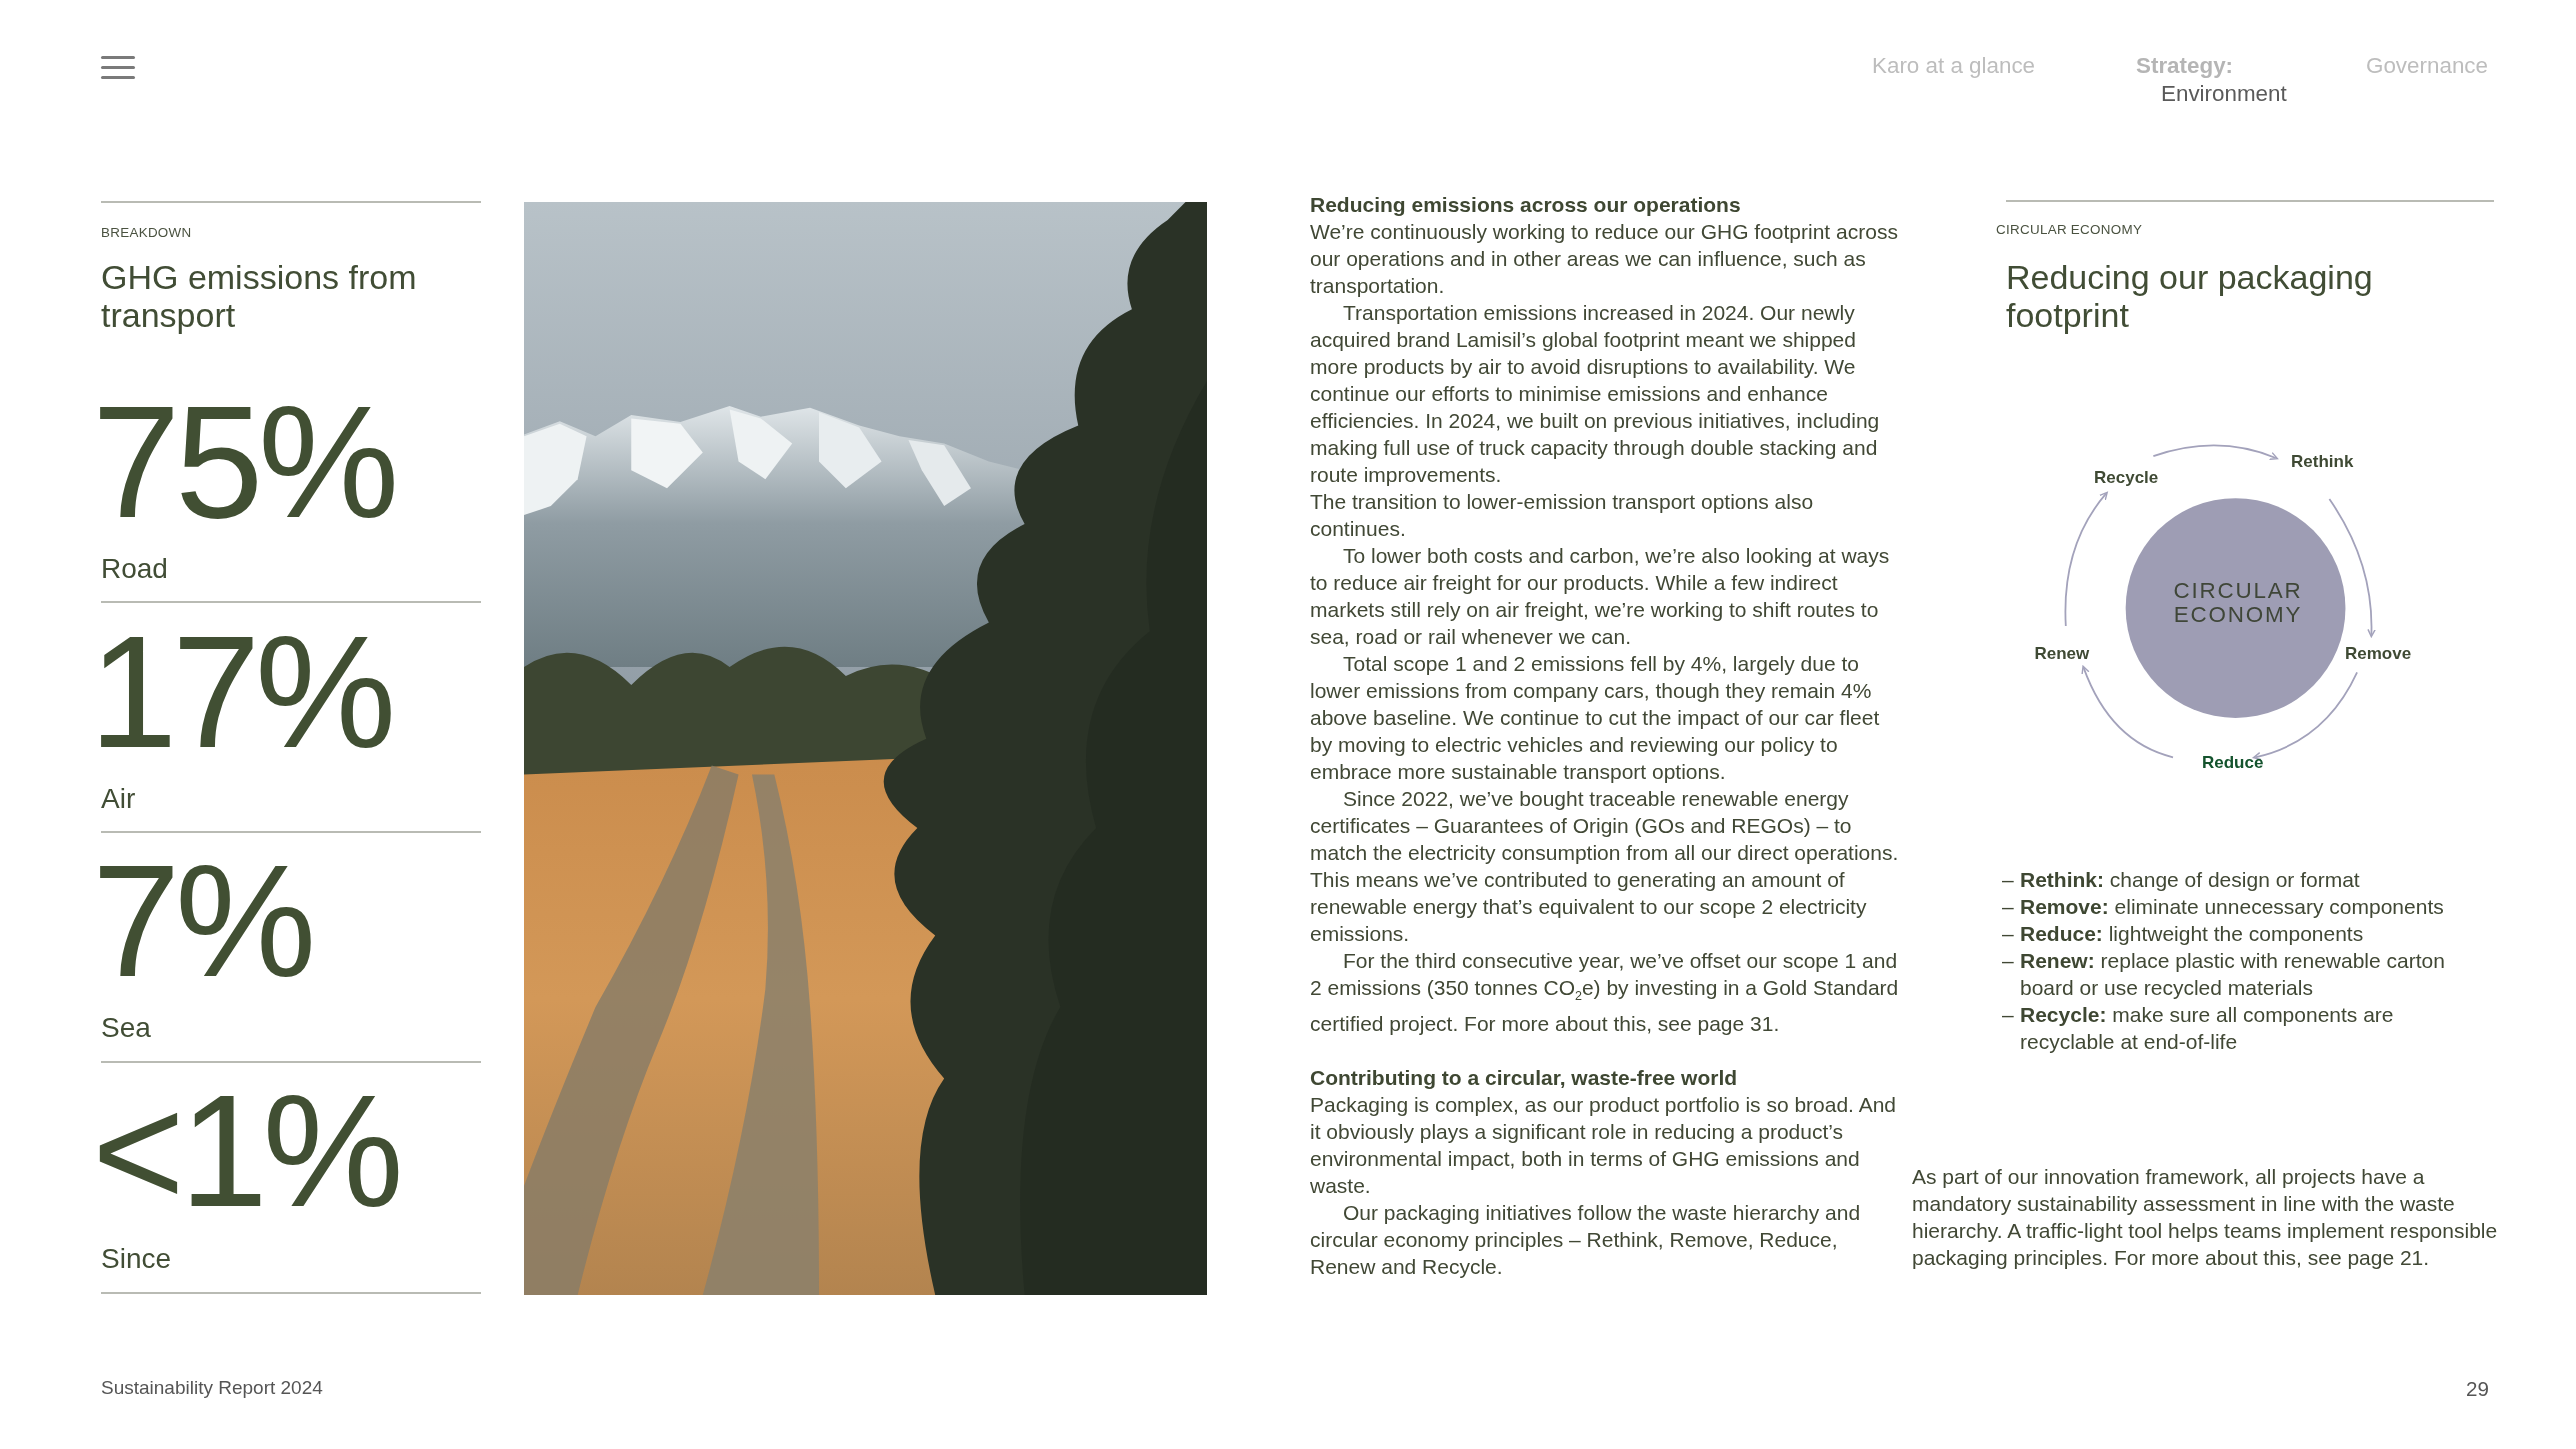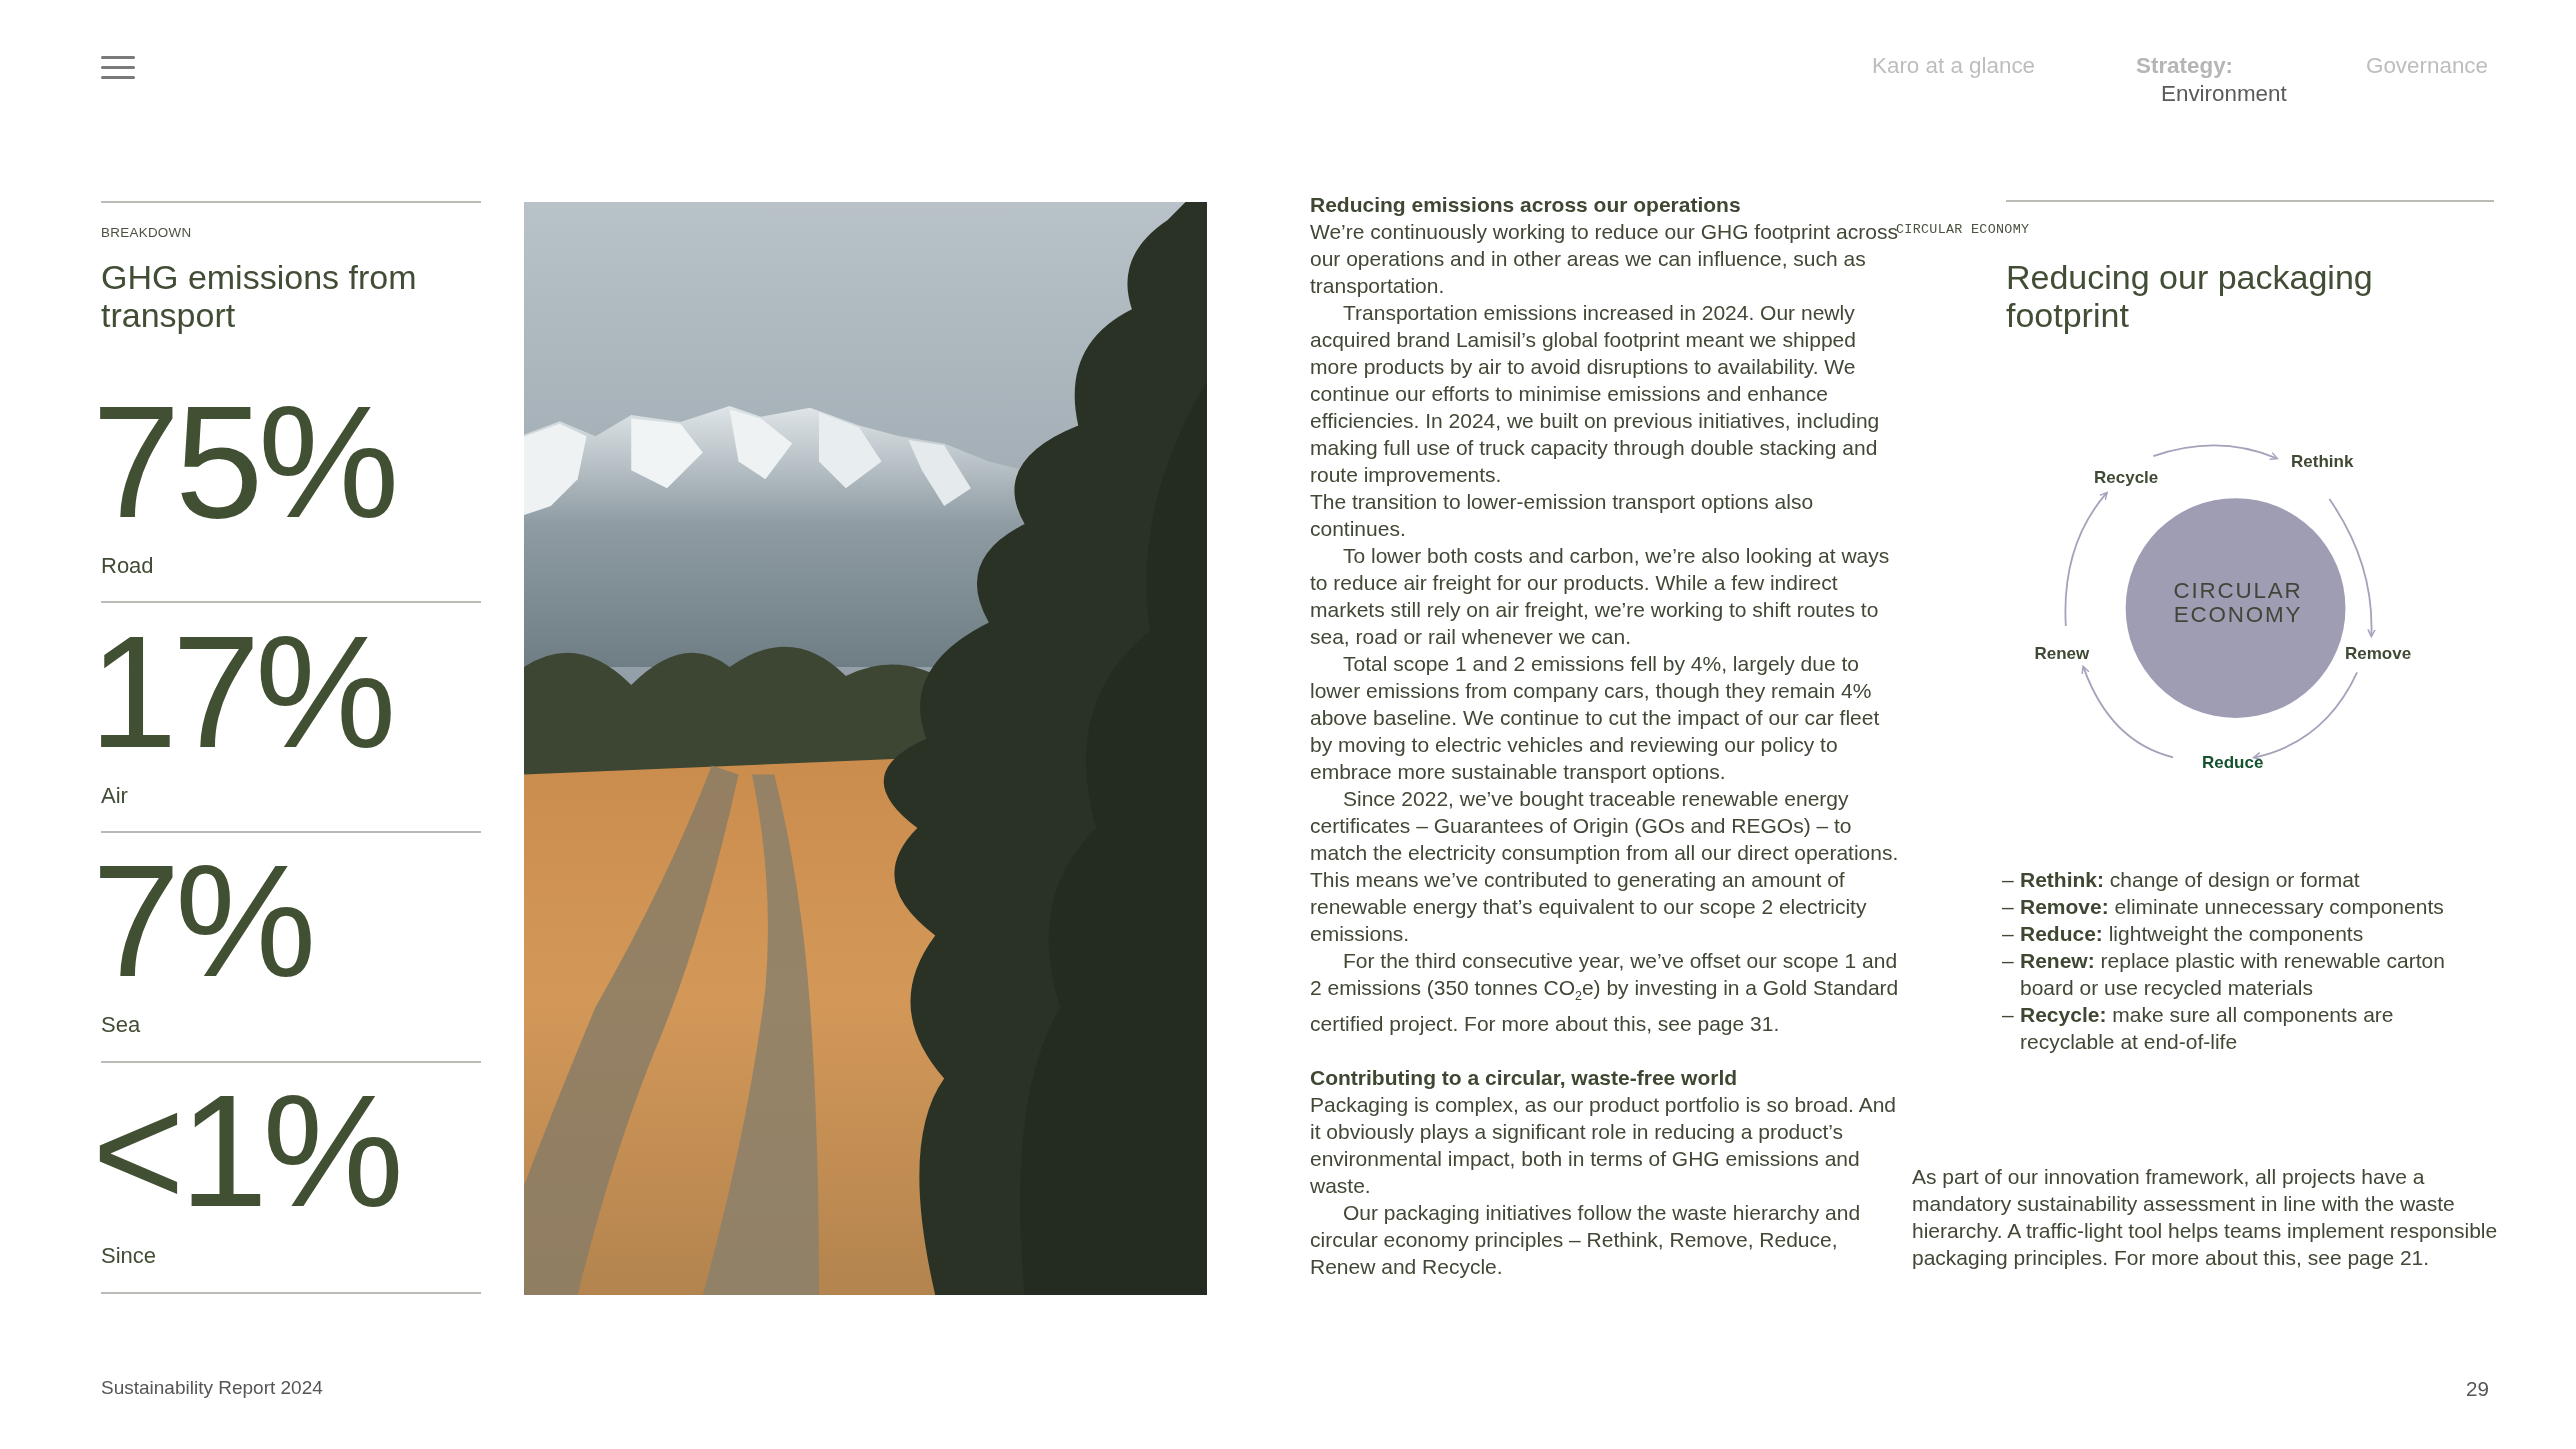--- a/index.html
+++ b/index.html
@@ -14,21 +14,21 @@
   
   .nav-item { font-size:22.4px; color:#bdbdbd; line-height:28px; cursor:pointer; }
   .nav-item .strong { font-weight:bold; color:#b5b5b5; display:block; }
   .nav-item .sub { color:#5a5a5a; display:block;margin-left:25px; }
 
   
   .rule { position:absolute; height:1.8px; background:#b9bbb4; }
   .eyebrow { font-size:13.4px; letter-spacing:0.3px; color:#4a5240; text-transform:uppercase; }
   .heading { font-size:34px; line-height:38px; color:#414d35; font-weight:normal; }
   .stat-value { font-size:159px; line-height:159px; color:#414f33; letter-spacing:-5.4px; font-weight:normal; }
-  .stat-label { font-size:22px; color:#414d35; }
+  .stat-label { font-size:28px; color:#414d35; }
 
   
   .photo { left:524px; top:202px; width:683px; height:1093px; overflow:hidden; }
 
   
   .body-col { left:1310px; top:191px; width:590px; font-size:21px; line-height:27px; color:#414835; }
   .body-col p { margin:0; }
   .body-col .h { font-weight:bold; color:#3e4732; }
   .body-col .ind { text-indent:33px; }
   .body-col .gap { height:27px; }
@@ -138,21 +138,21 @@
   <p class="ind">Total scope 1 and 2 emissions fell by 4%, largely due to lower emissions from company cars, though they remain 4% above baseline. We continue to cut the impact of our car fleet by moving to electric vehicles and reviewing our policy to embrace more sustainable transport options.</p>
   <p class="ind">Since 2022, we’ve bought traceable renewable energy certificates – Guarantees of Origin (GOs and REGOs) – to match the electricity consumption from all our direct operations. This means we’ve contributed to generating an amount of renewable energy that’s equivalent to our scope 2 electricity emissions.</p>
   <p class="ind"><span>For the third consecutive year, we’ve offset our scope 1 and 2 emissions (350 tonnes CO</span><span class="sub2">2</span><span>e) by investing in a Gold Standard certified project. For more about this, see page 31.</span></p>
   <div class="gap"></div>
   <p class="h">Contributing to a circular, waste-free world</p>
   <p>Packaging is complex, as our product portfolio is so broad. And it obviously plays a significant role in reducing a product’s environmental impact, both in terms of GHG emissions and waste.</p>
   <p class="ind">Our packaging initiatives follow the waste hierarchy and circular economy principles – Rethink, Remove, Reduce, Renew and Recycle.</p>
 </div>
 
 <div class="rule" style="left:2006px; top:200px; width:488px;"></div>
-<div class="abs eyebrow" style="left:1896px; top:222px;font-family:Liberation Mono, monospace;">CIRCULAR ECONOMY</div>
+<div class="abs eyebrow" style="left:1996px; top:222px;">CIRCULAR ECONOMY</div>
 <div class="abs heading" style="left:2006px; top:258px;">
   <div>Reducing our packaging</div>
   <div>footprint</div>
 </div>
 
 <div class="abs diagram">
   <svg width="411" height="358" viewBox="0 0 460 400" xmlns="http://www.w3.org/2000/svg">
     <defs>
       <marker id="ah" markerWidth="10" markerHeight="10" refX="6" refY="5" orient="auto" markerUnits="userSpaceOnUse">
         <path d="M0,1 L8,5 L0,9" fill="none" stroke="#a3a2bb" stroke-width="1.6"></path>

